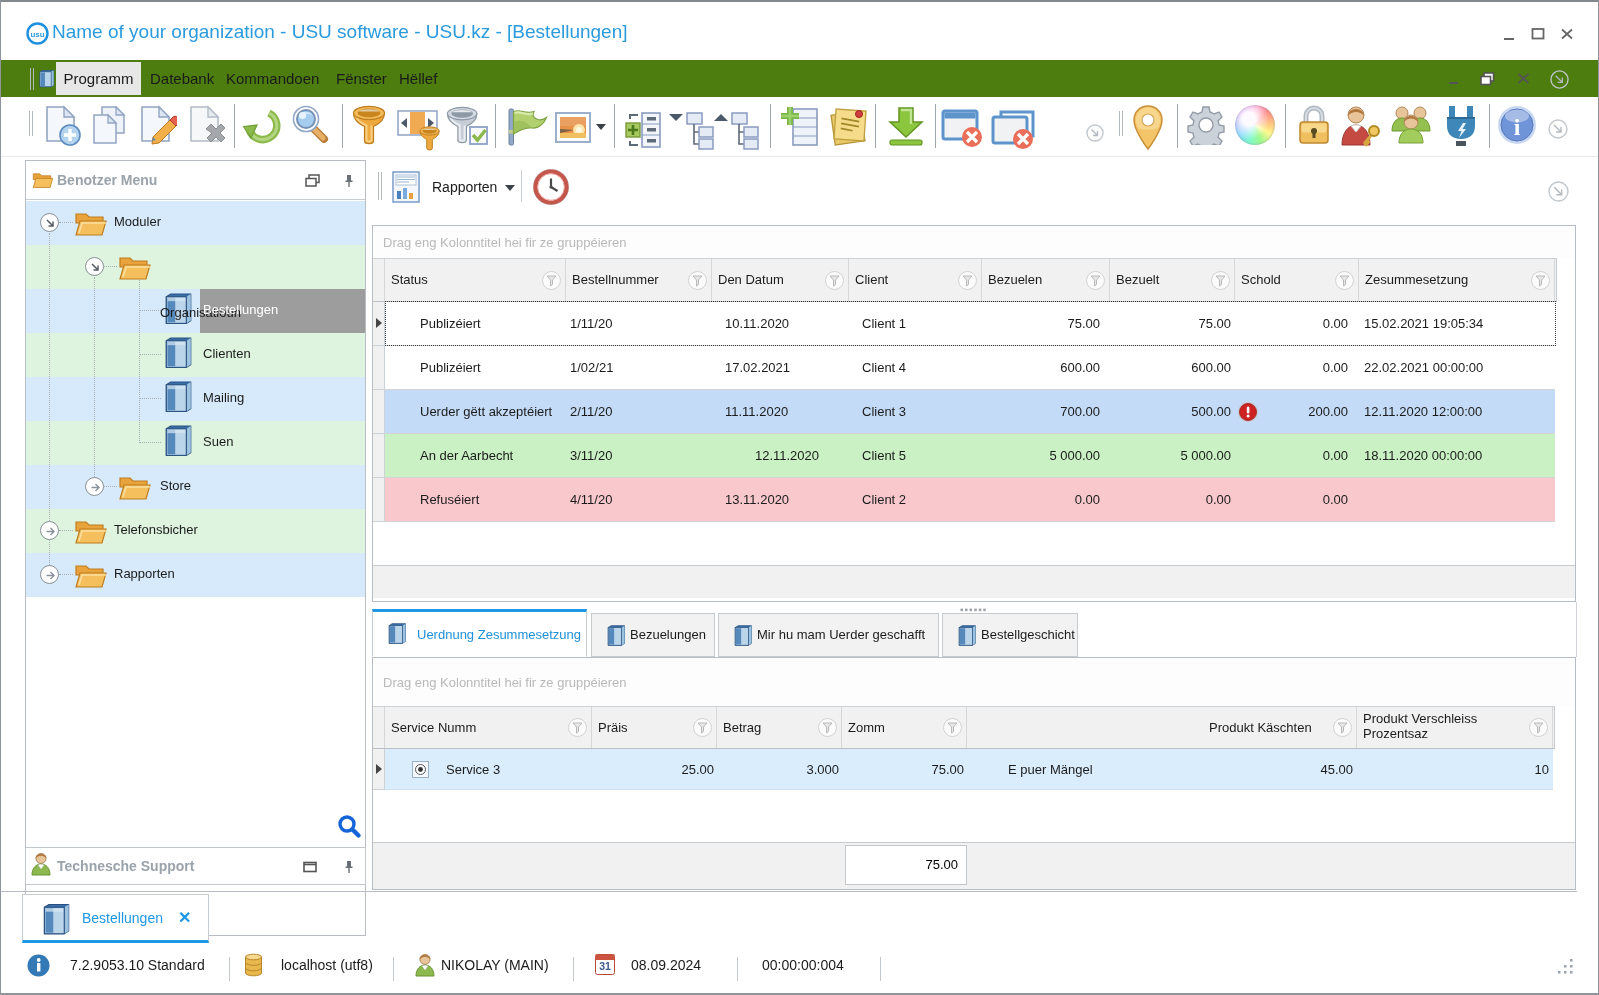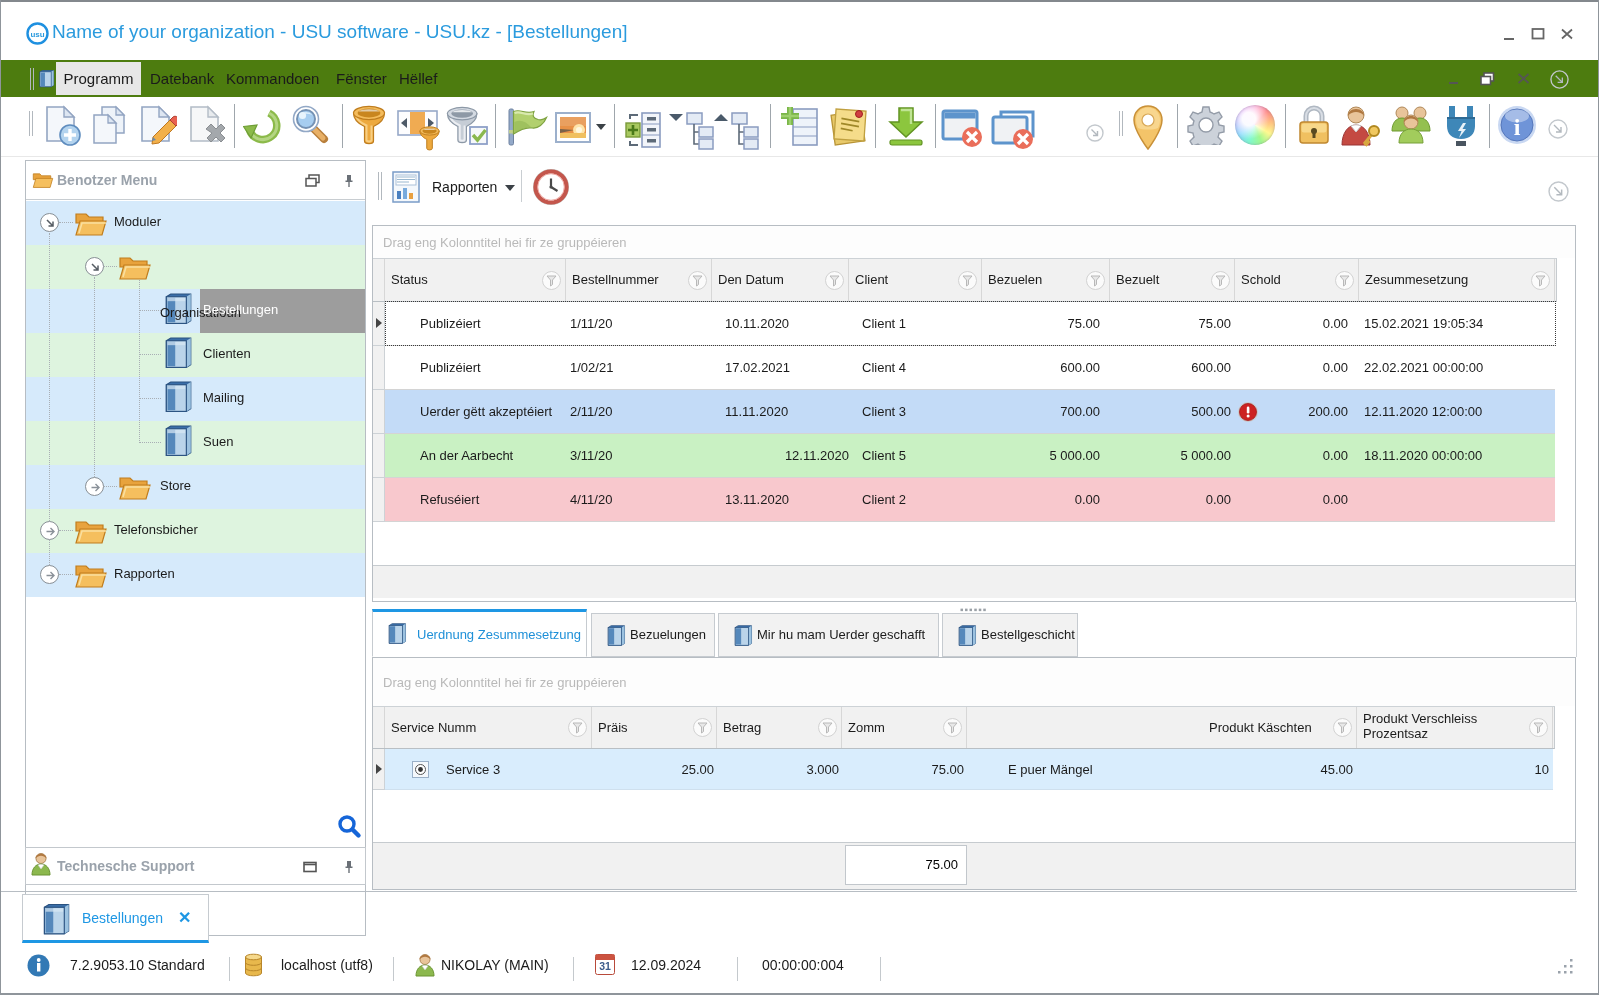--- a/index.html
+++ b/index.html
@@ -699,21 +699,21 @@
 <circle cx="11" cy="11" r="8.5" fill="none" stroke="#a81818" stroke-width="0.8"></circle>
 <rect x="9.8" y="5.5" width="2.6" height="7" rx="1.3" fill="#fff"></rect>
           <circle cx="11.1" cy="15" r="1.5" fill="#fff"></circle>
 </svg></div>
     </div>
     <div class="grow" style="left:0; top:208px; width:1202px; height:44px;">
       <div class="rowind" style="left:0;top:0;width:12px;height:44px;"></div>
       <div style="position:absolute;left:12px;top:0;width:1170px;height:44px;background:#c9f1c3;border-bottom:1px solid #d4d4d4;"></div>
       <div class="gcell" style="left:12px;width:181px;line-height:44px;text-align:left;padding-left:35px;padding-right:0px;">An der Aarbecht</div>
       <div class="gcell" style="left:193px;width:146px;line-height:44px;text-align:left;padding-left:4px;padding-right:0px;">3/11/20</div>
-      <div class="gcell" style="left:339px;width:137px;line-height:44px;text-align:right;padding-left:13px;padding-right:0px;">12.11.2020</div>
+      <div class="gcell" style="left:339px;width:137px;line-height:44px;text-align:center;padding-left:13px;padding-right:0px;">12.11.2020</div>
       <div class="gcell" style="left:476px;width:133px;line-height:44px;text-align:left;padding-left:13px;padding-right:0px;">Client 5</div>
       <div class="gcell" style="left:609px;width:128px;line-height:44px;text-align:right;padding-left:0px;padding-right:10px;">5 000.00</div>
       <div class="gcell" style="left:737px;width:125px;line-height:44px;text-align:right;padding-left:0px;padding-right:4px;">5 000.00</div>
       <div class="gcell" style="left:862px;width:124px;line-height:44px;text-align:right;padding-left:0px;padding-right:11px;">0.00</div>
       <div class="gcell" style="left:986px;width:196px;line-height:44px;text-align:left;padding-left:5px;padding-right:0px;">18.11.2020 00:00:00</div>
     </div>
     <div class="grow" style="left:0; top:252px; width:1202px; height:44px;">
       <div class="rowind" style="left:0;top:0;width:12px;height:44px;"></div>
       <div style="position:absolute;left:12px;top:0;width:1170px;height:44px;background:#f8c8cd;border-bottom:1px solid #d4d4d4;"></div>
       <div class="gcell" style="left:12px;width:181px;line-height:44px;text-align:left;padding-left:35px;padding-right:0px;">Refuséiert</div>
@@ -880,21 +880,21 @@
 <path d="M1 23 c0 -7 4 -11 9 -11 c5 0 9 4 9 11 z" fill="#8cb84e" stroke="#6a9432"></path>
 <path d="M7 13 l3 4 3 -4 c-1.5 -1 -4.5 -1 -6 0 z" fill="#fff" stroke="#ccc" stroke-width="0.6"></path>
 </svg></div>
     <div class="abs" style="left:441px;top:6px;">NIKOLAY (MAIN)</div>
     <div class="ssep" style="left:573px;"></div>
     <div class="abs" style="left:595px;top:3px;"><svg width="20" height="21" viewBox="0 0 20 21">
 <rect x="0.5" y="0.5" width="19" height="20" rx="2" fill="#fff" stroke="#b84a3a"></rect>
 <rect x="0.5" y="0.5" width="19" height="5.5" fill="#cc5340"></rect>
 <text x="10" y="16" font-size="10.5" font-weight="bold" fill="#3a5a8a" text-anchor="middle" font-family="Liberation Sans,sans-serif">31</text>
 </svg></div>
-    <div class="abs" style="left:631px;top:6px;">12.09.2024</div>
+    <div class="abs" style="left:631px;top:6px;">08.09.2024</div>
     <div class="ssep" style="left:737px;"></div>
     <div class="abs" style="left:762px;top:6px;">00:00:00:004</div>
     <div class="ssep" style="left:880px;"></div>
     <div class="abs" style="left:1552px;top:8px;"><svg width="22" height="16" viewBox="0 0 22 16">
 <g fill="#9aa2ab">
           <rect x="18" y="0" width="2.5" height="2.5"></rect>
           <rect x="18" y="6" width="2.5" height="2.5"></rect>
           <rect x="18" y="12" width="2.5" height="2.5"></rect>
           <rect x="12" y="6" width="2.5" height="2.5"></rect>
           <rect x="12" y="12" width="2.5" height="2.5"></rect>

